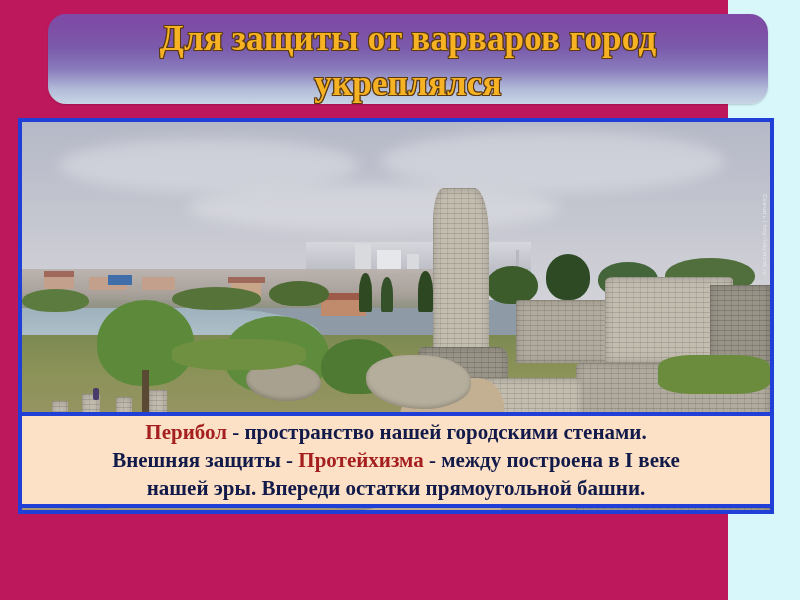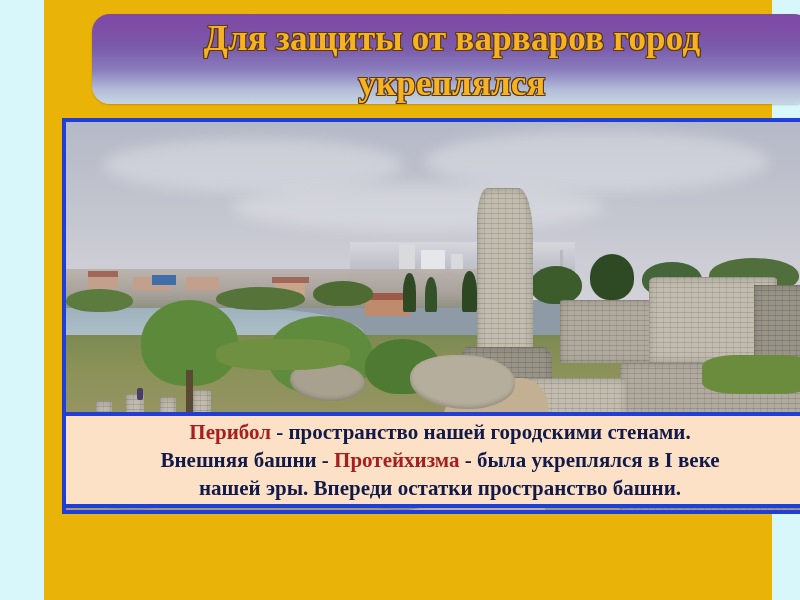--- a/index.html
+++ b/index.html
@@ -14,22 +14,21 @@
     background: #d8f7fa;
     font-family: "Liberation Serif", serif;
     position: relative;
   }
 
   
   #slide {
     position: absolute;
     left: 0; top: 0;
     width: 728px; height: 600px;
-    background: #eab308;
-    margin-left: 44px;
+    background: #be185d;
   }
 
   
   .title-box {
     position: absolute;
     left: 48px; top: 14px;
     width: 720px; height: 90px;
     border-radius: 18px;
     background: linear-gradient(to bottom, #7e4aa6 0%, #7d4fa6 18%, #7a5bab 38%, #8a7dbd 62%, #b2bcd8 84%, #c8d5e4 100%);
     box-shadow: 0 1px 2px rgba(0,0,0,0.18);
@@ -318,22 +317,22 @@
       <div class="ph-watermark">Скачать | http://skymonk.ru</div>
     </div>
   </div>
 
   <div class="caption-box">
     <div class="caption-text">
       <div>
         <span class="kw">Перибол</span><span> - пространство нашей городскими стенами.</span>
       </div>
       <div>
-        <span>Внешняя башни - </span><span class="kw">Протейхизма</span><span> - была укреплялся в I веке</span>
+        <span>Внешняя защиты - </span><span class="kw">Протейхизма</span><span> - между построена в I веке</span>
       </div>
       <div>
-        <span>нашей эры. Впереди остатки пространство башни.</span>
+        <span>нашей эры. Впереди остатки прямоугольной башни.</span>
       </div>
     </div>
   </div>
 
 
 </div>
 
 </body></html>

